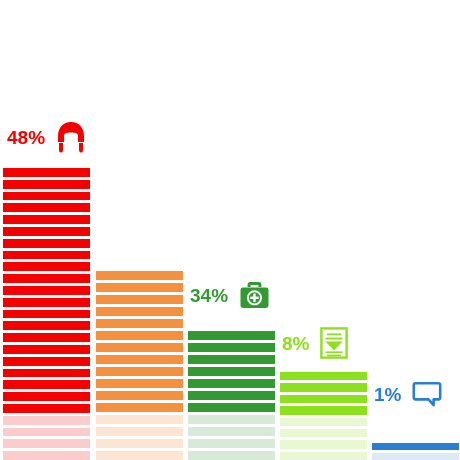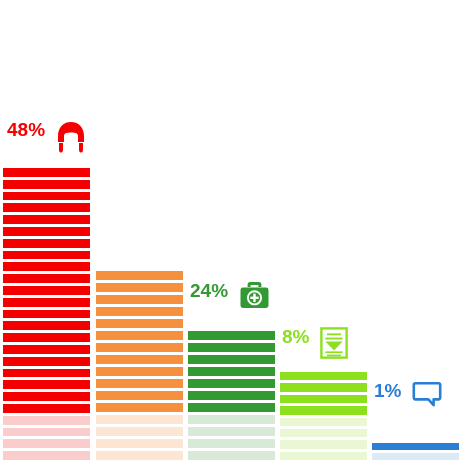--- a/index.html
+++ b/index.html
@@ -37,21 +37,21 @@
     margin-bottom: 3px;
   }
   .stripe:last-child {
     margin-bottom: 0;
   }
 
   
   .bar-head {
     position: absolute;
     display: flex;
-    align-items: flex-start;
+    align-items: center;
     white-space: nowrap;
   }
   .pct-label {
     font-size: 19px;
     font-weight: bold;
     letter-spacing: 0px;
     line-height: 1;
   }
   .bar-icon {
     display: inline-block;
@@ -127,21 +127,21 @@
       <div class="stripe" style="height:9px;background:#F5913E;"></div>
       <div class="stripe" style="height:9px;background:#FCE5D2;"></div>
       <div class="stripe" style="height:9px;background:#FCE5D2;"></div>
       <div class="stripe" style="height:9px;background:#FCE5D2;"></div>
       <div class="stripe" style="height:9px;background:#FCE5D2;"></div>
     </div>
   </div>
 
   <div class="bar-col" style="left:188px; width:87px; height:136px;">
     <div class="bar-head" style="left:2px; top:-43px;">
-      <span class="pct-label" style="color:#339A33;">24%</span>
+      <span class="pct-label" style="color:#339A33;">34%</span>
       <span class="bar-icon">
         <svg width="31" height="28" viewBox="0 0 31 28">
           <path d="M11 1 L20 1 C21.4 1 22.4 2 22.4 3.4 L22.4 6 L19.4 6
                    L19.4 4 L11.6 4 L11.6 6 L8.6 6 L8.6 3.4
                    C8.6 2 9.6 1 11 1 Z" fill="#339A33"></path>
           <rect x="1.5" y="6.5" width="28" height="20.5" rx="2.4" fill="#339A33"></rect>
           <circle cx="15.5" cy="16.8" r="6.6" fill="none" stroke="#ffffff" stroke-width="1.9"></circle>
           <rect x="14.3" y="12.6" width="2.4" height="8.4" fill="#ffffff"></rect>
           <rect x="11.3" y="15.6" width="8.4" height="2.4" fill="#ffffff"></rect>
         </svg>

